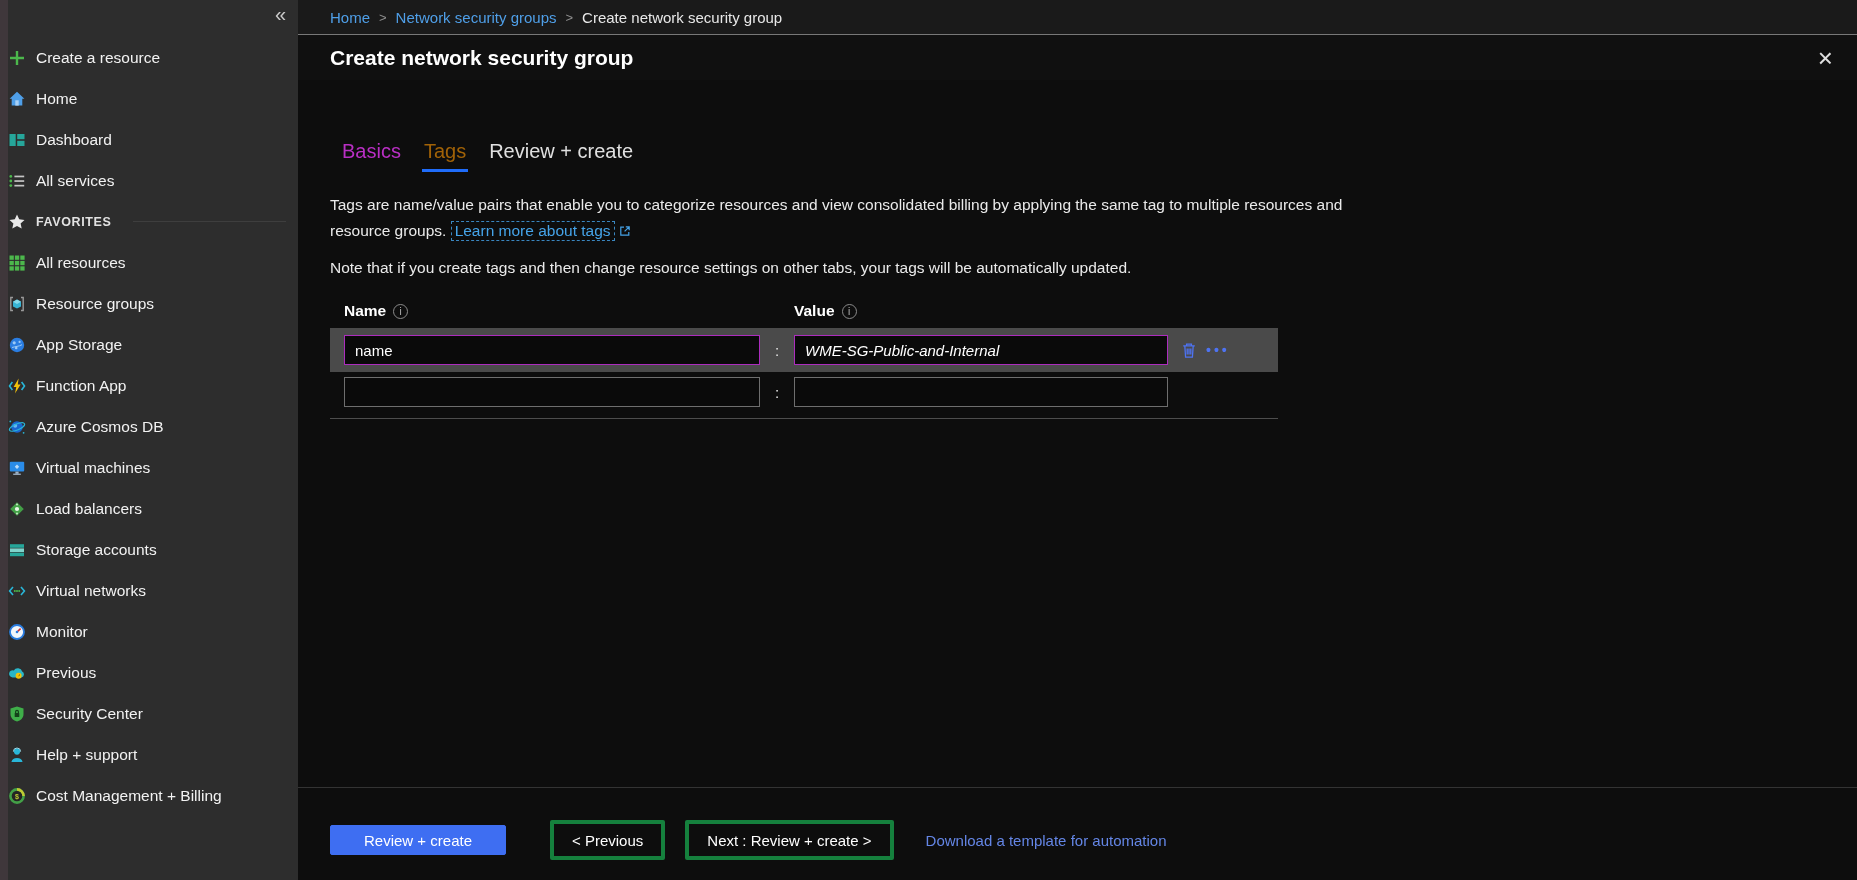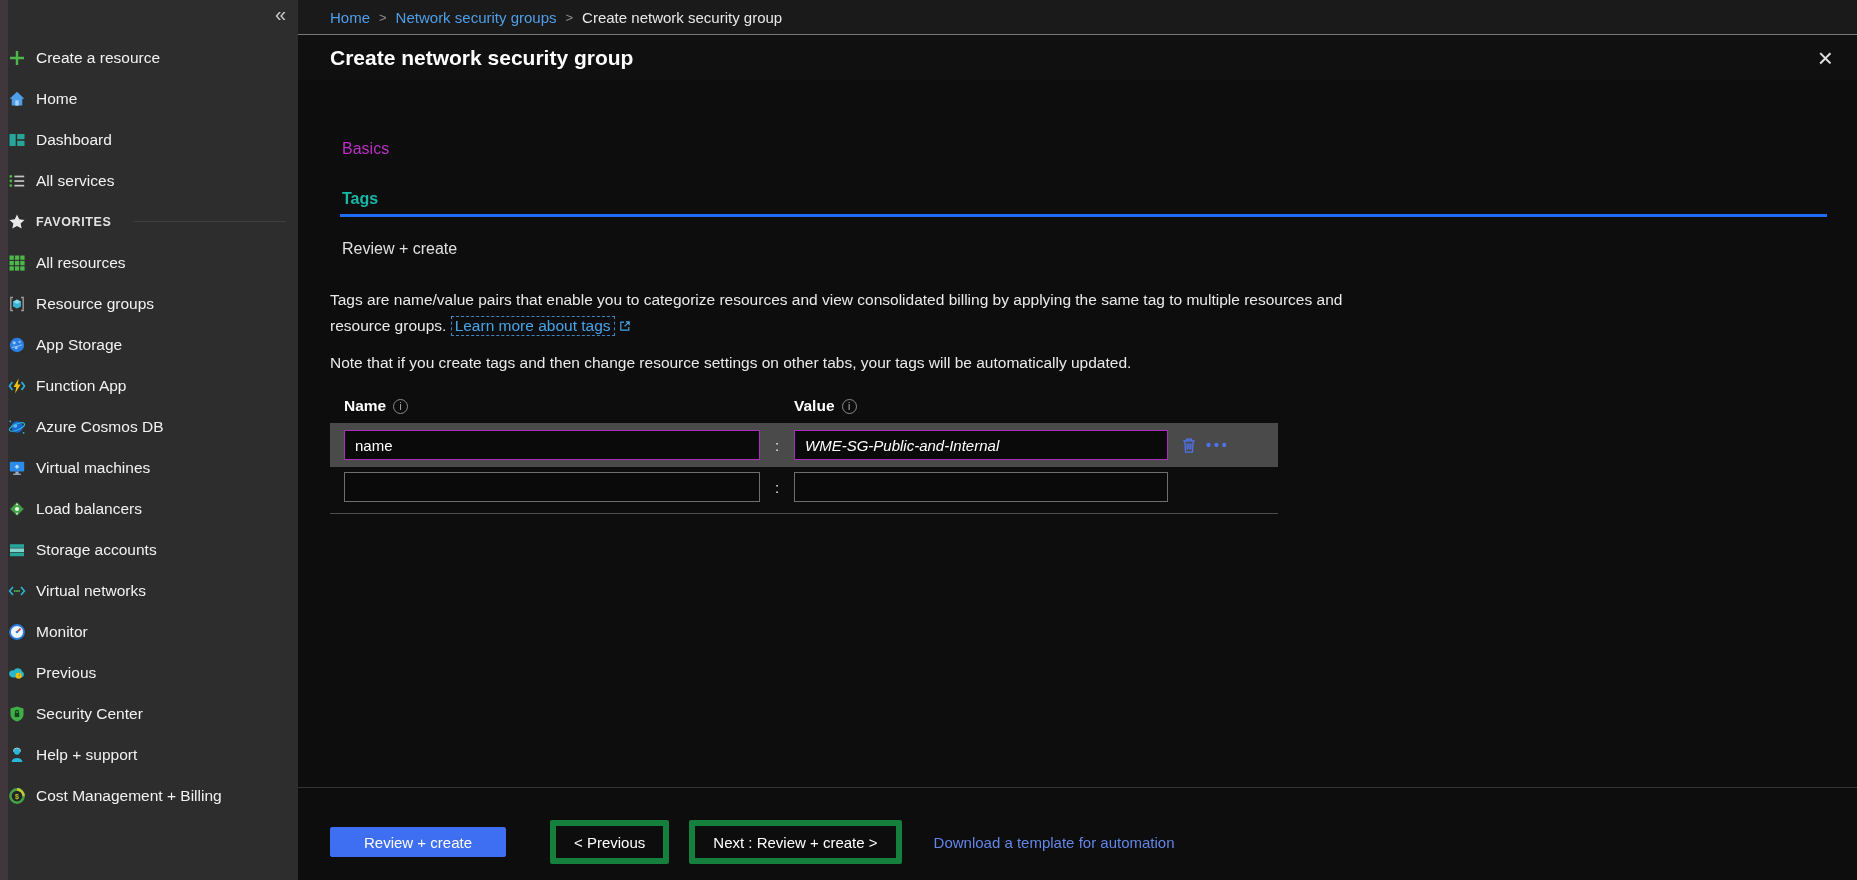--- a/index.html
+++ b/index.html
@@ -24,24 +24,24 @@
   .crumb-link { color:#4f9fe8; cursor:pointer; }
   .crumb-sep { color:#8f8f8f; padding:0 9px; font-size:13px; }
   .crumb-current { color:#e8e8e8; }
 
   .page-header { height:45px; display:flex; align-items:center; justify-content:space-between; padding:0 18px 0 32px; background:#101010; }
   .page-title { font-size:21px; font-weight:600; color:#ffffff; }
   .close-btn { font-size:26px; font-weight:300; color:#e0e0e0; cursor:pointer; line-height:1; padding:0 6px; }
 
   .content { padding:60px 32px 0 32px; }
 
-  .tabs { display:flex; gap:23px; margin-left:12px; font-size:16px;flex-direction:column; }
+  .tabs { display:flex; gap:23px; margin-left:12px; font-size:20px; }
   .tab { padding-bottom:9px; position:relative; cursor:pointer; color:#e0e0e0; }
   .tab.visited { color:#b92fc4; }
-  .tab.active { color:#14b8a6; font-weight:700; }
+  .tab.active { color:#a16207; font-weight:400; }
   .tab.active::after { content:""; position:absolute; left:-2px; right:-2px; bottom:0; height:3px; background:#1f6cf9; }
 
   .intro { margin-top:20px; font-size:15.5px; line-height:26px; color:#eaeaea; max-width:1040px; }
   .learn-link { color:#45a3e8; cursor:pointer; border:1px dashed #3a86bf; padding:0 3px 1px 3px; }
   .ext-icon { display:inline-block; vertical-align:-1px; margin-left:4px; }
   .note { margin-top:14px; font-size:15.5px; color:#eaeaea; }
 
   .tag-table { margin-top:24px; width:948px; }
   .tag-headers { display:flex; align-items:center; padding-left:14px; height:20px; }
   .th { display:flex; align-items:center; gap:7px; font-size:15.5px; font-weight:700; color:#ffffff; }
@@ -59,21 +59,21 @@
   .row-actions { display:flex; align-items:center; gap:8px; margin-left:12px; }
   .trash-btn { cursor:pointer; display:inline-flex; }
   .more-btn { cursor:pointer; color:#4e73f2; font-size:14px; font-weight:700; letter-spacing:3px; line-height:1; }
   .table-divider { height:1px; background:#4d4d4d; margin-top:6px; }
 
   .footer { position:absolute; left:0; right:0; top:787px; }
   .footer-divider { height:1px; background:#333333; }
   .footer-row { display:flex; align-items:center; margin:32px 0 0 32px; }
   .btn { height:30px; font-size:15px; font-family:"Liberation Sans", sans-serif; border-radius:2px; cursor:pointer; display:inline-flex; align-items:center; justify-content:center; }
   .btn-primary { width:176px; background:#3e6ef2; border:1px solid #3e6ef2; color:#ffffff; }
-  .btn-outline { background:transparent; border:6px solid #15803d; color:#ffffff; padding:16px 18px; }
+  .btn-outline { background:transparent; border:4px solid #15803d; color:#ffffff; padding:16px 18px; }
   .btn-prev { margin-left:44px; }
   .btn-next { margin-left:20px; }
   .download-link { margin-left:32px; color:#6486e6; font-size:15px; cursor:pointer; }
 </style>
 </head>
 <body>
 
 <div id="app">
   <div class="edge-strip"></div>
 

